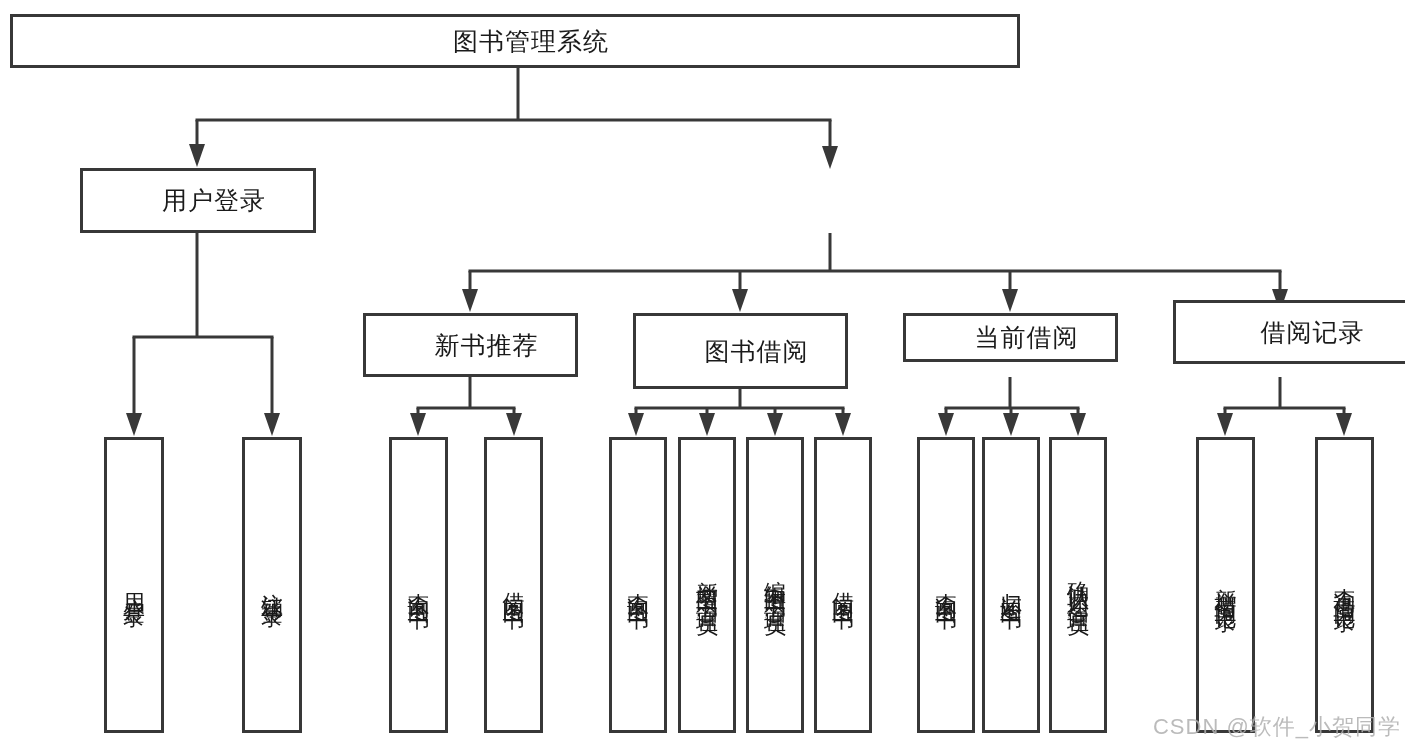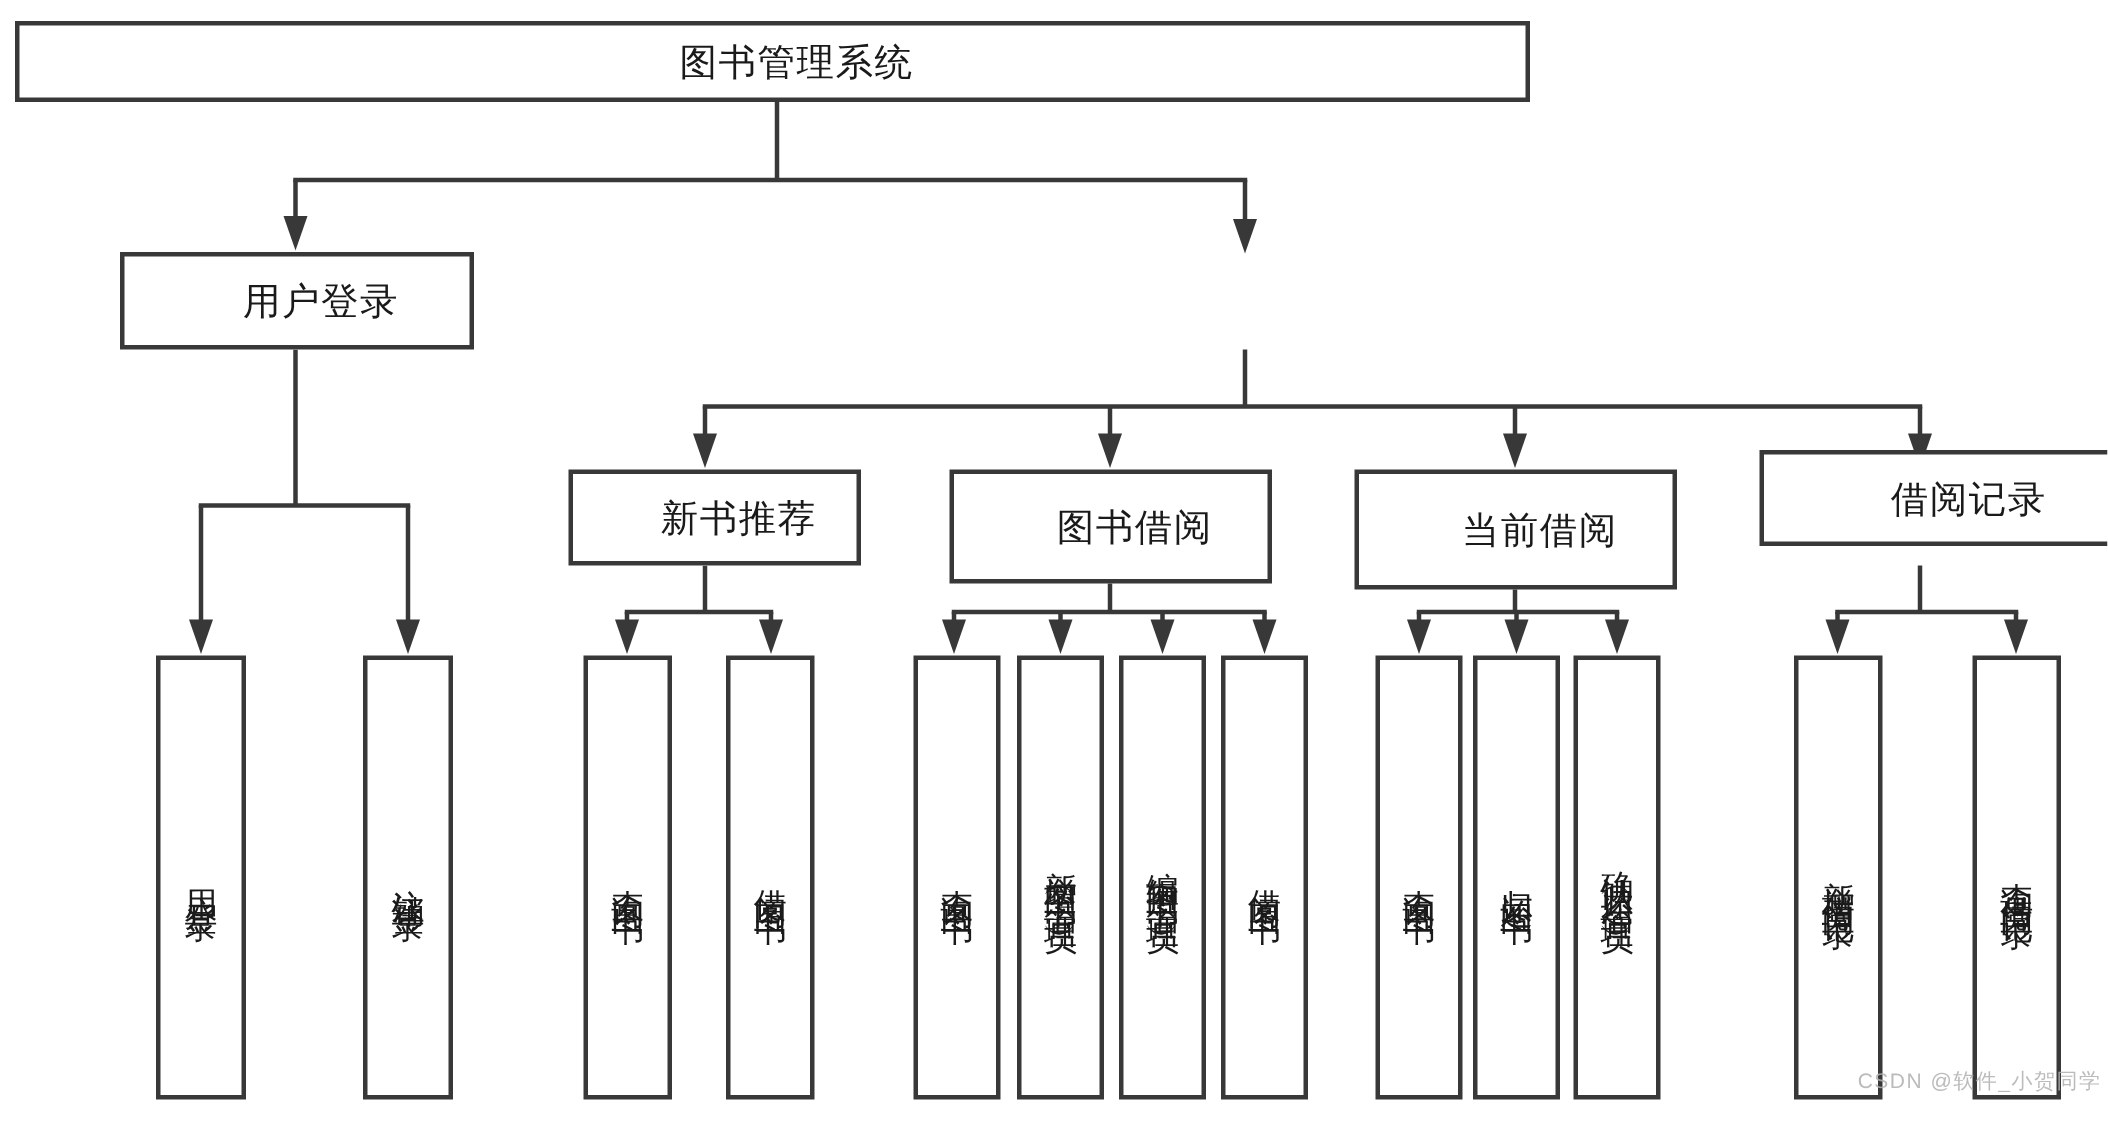--- a/index.html
+++ b/index.html
@@ -18,21 +18,21 @@
     display:flex; align-items:center; justify-content:center;
     color:var(--text-color,#1a1a1a);
   }
   .node.h { font-size:25px; letter-spacing:1px; white-space:nowrap;padding-left:32px; }
   .node.v {
     writing-mode:vertical-rl; text-orientation:mixed;
     font-size:22px; letter-spacing:5px; line-height:1;
   }
   .watermark {
     position:absolute; right:4px; top:712px;
-    font-size:14px; letter-spacing:1px;
+    font-size:22px; letter-spacing:1px;
     color:var(--watermark-color,#b0b0b0);
     opacity:.85; white-space:nowrap;
   }
 </style>
 </head>
 <body>
 
 <div class="canvas">
 
   <svg class="connectors" width="1405" height="747" aria-hidden="true">
@@ -98,23 +98,23 @@
       <path d="M1070 413 H1086 L1078 436 Z"></path>
       <path d="M1217 413 H1233 L1225 436 Z"></path>
       <path d="M1336 413 H1352 L1344 436 Z"></path>
     </g>
   </svg>
 
   <div class="node h" style="left:10px;top:14px;width:1010px;height:54px">图书管理系统</div>
 
   <div class="node h" style="left:80px;top:168px;width:236px;height:65px">用户登录</div>
 
-  <div class="node h" style="left:379px;top:313px;width:195px;height:64px">新书推荐</div>
+  <div class="node h" style="left:363px;top:313px;width:215px;height:64px">新书推荐</div>
   <div class="node h" style="left:633px;top:313px;width:215px;height:76px">图书借阅</div>
-  <div class="node h" style="left:903px;top:313px;width:215px;height:80px">当前借阅</div>
+  <div class="node h" style="left:903px;top:313px;width:215px;height:49px">当前借阅</div>
   <div class="node h" style="left:1173px;top:300px;width:247px;height:64px">借阅记录</div>
 
   <div class="node v" style="left:104px;top:437px;width:60px;height:296px">用户登录</div>
   <div class="node v" style="left:242px;top:437px;width:60px;height:296px">注销登录</div>
 
   <div class="node v" style="left:389px;top:437px;width:59px;height:296px">查询图书</div>
   <div class="node v" style="left:484px;top:437px;width:59px;height:296px">借阅图书</div>
 
   <div class="node v" style="left:609px;top:437px;width:58px;height:296px">查询图书</div>
   <div class="node v" style="left:678px;top:437px;width:58px;height:296px">新增图书（管理员）</div>

